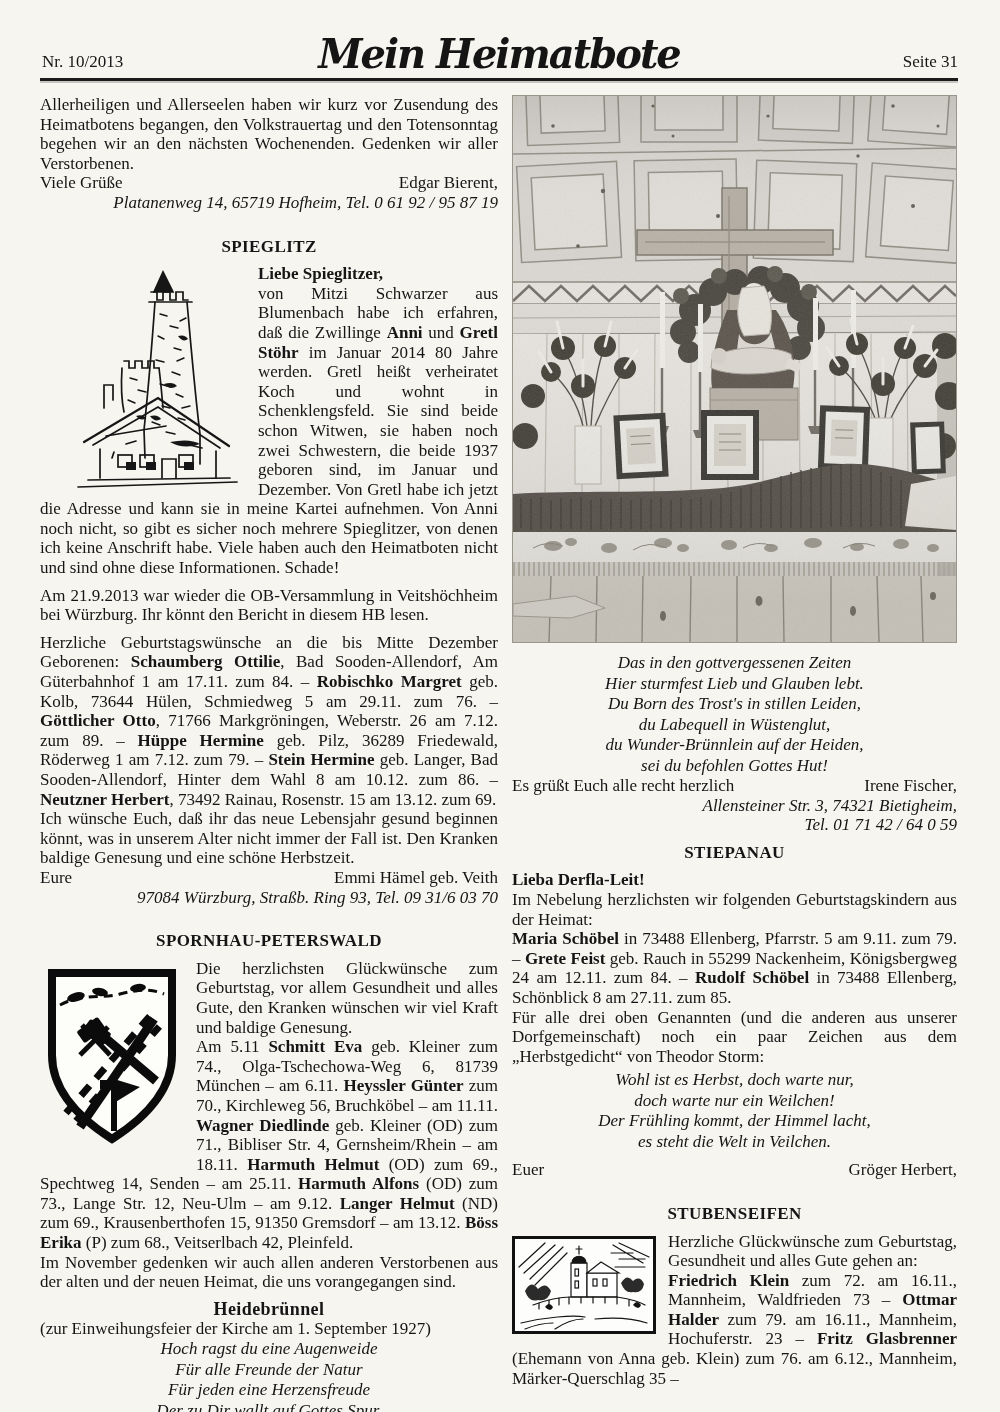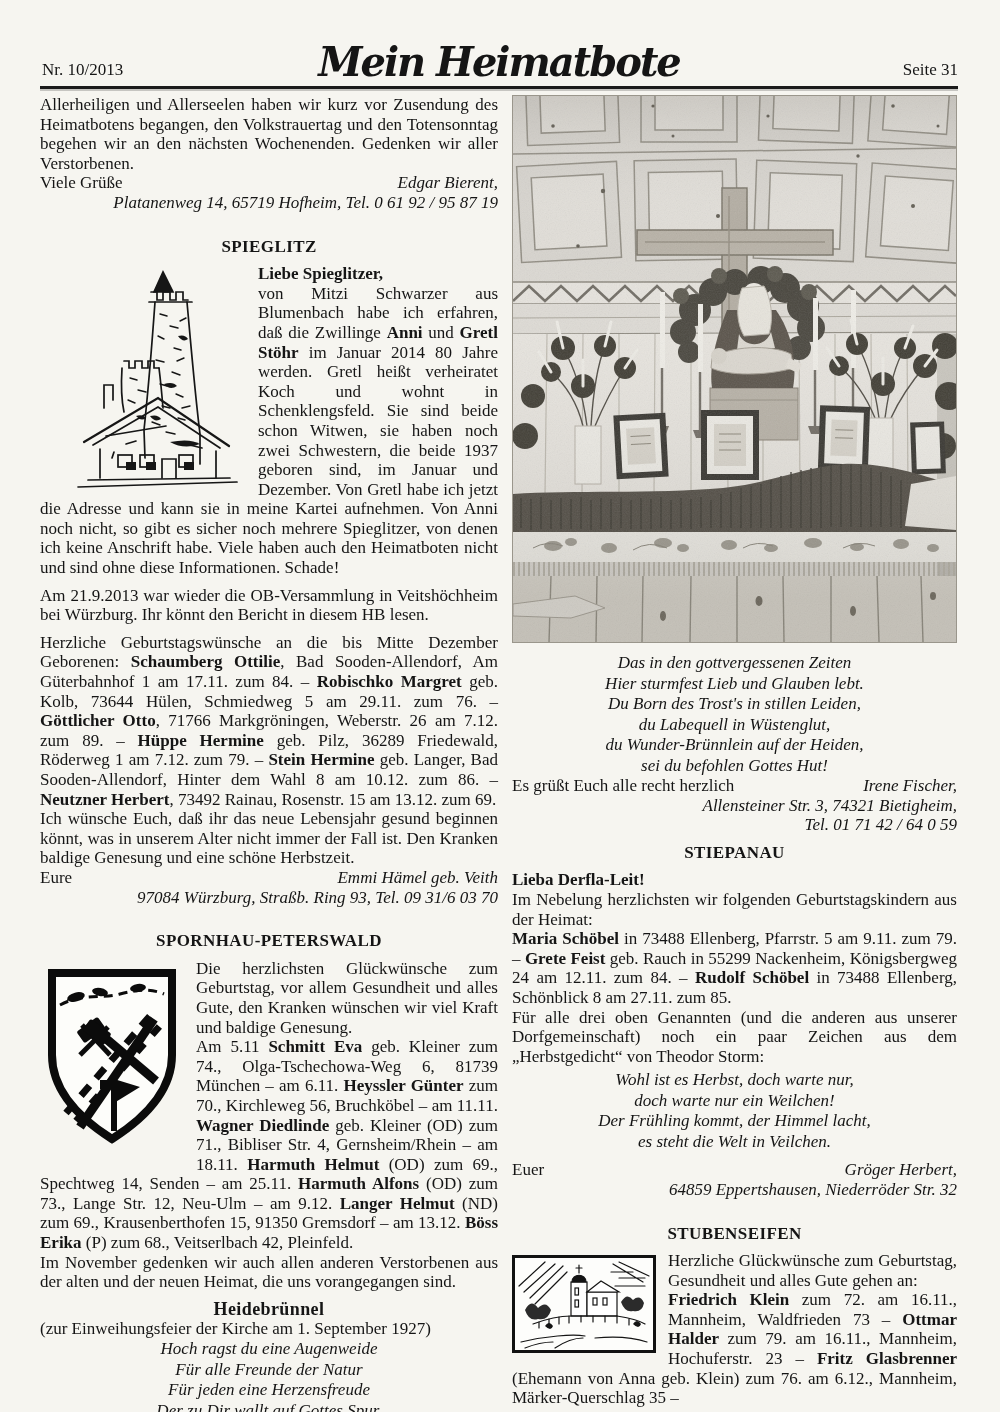--- a/index.html
+++ b/index.html
@@ -3,34 +3,34 @@
 <meta charset="utf-8">
 <style>
   html,body{margin:0;padding:0;background:#888;}
   .sheet{
     position:relative;width:1000px;height:1412px;margin:0 auto;
     background:#f6f5f0;overflow:hidden;
     font-family:"Liberation Serif","DejaVu Serif",serif;
     color:#151515;
   }
   
-  .masthead-bar{position:absolute;left:40px;top:8px;width:918px;height:78px;
+  .masthead-bar{position:absolute;left:40px;top:0;width:918px;height:78px;
     border-bottom:3.5px solid #1b1b1b;box-shadow:0 2px 0 rgba(27,27,27,.22);}
   .issue-no{position:absolute;left:2px;bottom:6px;font-size:17px;}
   .page-no{position:absolute;right:0;bottom:6px;font-size:17px;}
   .masthead{position:absolute;left:0;right:0;bottom:2px;text-align:center;
     font-family:"DejaVu Serif",serif;font-weight:bold;font-style:italic;
     font-size:40px;letter-spacing:-2px;transform:scaleY(1.04);}
   
   .col{position:absolute;top:95px;font-size:17px;line-height:19.6px;}
   .col-left{left:40px;width:458px;}
   .col-right{left:512px;width:445px;}
   .para{text-align:justify;}
   .sig-row{display:flex;justify-content:space-between;align-items:baseline;}
-  .it{font-style:italic;}
+  .it{}
   .right-it{text-align:right;font-style:italic;}
   .sec-head{text-align:center;font-weight:bold;font-size:17px;letter-spacing:.4px;}
   .mt-lg{margin-top:24px;}  .mt-md{margin-top:8px;}  .mt-sm{margin-top:8px;}
   .mb-sm{margin-bottom:8px;}
   .bold{font-weight:bold;}
   .poem{text-align:center;font-style:italic;}
   .poem div{line-height:20.5px;}
   
   .fig{float:left;}
   .fig-tower{margin:2px 10px 2px 26px;}
@@ -424,21 +424,20 @@
     <div class="poem" style="margin-top:4px;">
       <div>Wohl ist es Herbst, doch warte nur,</div>
       <div>doch warte nur ein Weilchen!</div>
       <div>Der Frühling kommt, der Himmel lacht,</div>
       <div>es steht die Welt in Veilchen.</div>
     </div>
     <div class="sig-row mt-sm">
       <span>Euer</span>
       <span class="it">Gröger Herbert,</span>
     </div>
-    <div class="right-it">64859 Eppertshausen, Niederröder Str. 32</div>
 
     <div class="sec-head mt-lg mb-sm">STUBENSEIFEN</div>
     <div class="clearfix">
       <div class="fig fig-church">
         <svg width="138" height="92" viewBox="0 0 138 92" xmlns="http://www.w3.org/2000/svg" role="img">
           <rect width="138" height="92" fill="#fdfdfb"></rect>
           <g stroke="#141414" fill="none" stroke-width="1.2" stroke-linecap="round">
             <path d="M4 28 L30 4 M9 34 L40 6 M15 40 L48 8 M20 46 L52 14 M98 6 L128 24 M104 4 L134 18 M96 14 h22 M104 20 h26 M100 28 h30"></path>
             <rect x="56" y="24" width="16" height="34" fill="#ffffff"></rect>
             <path d="M57 24 C57 15 71 15 71 24 Z" fill="#141414"></path>

